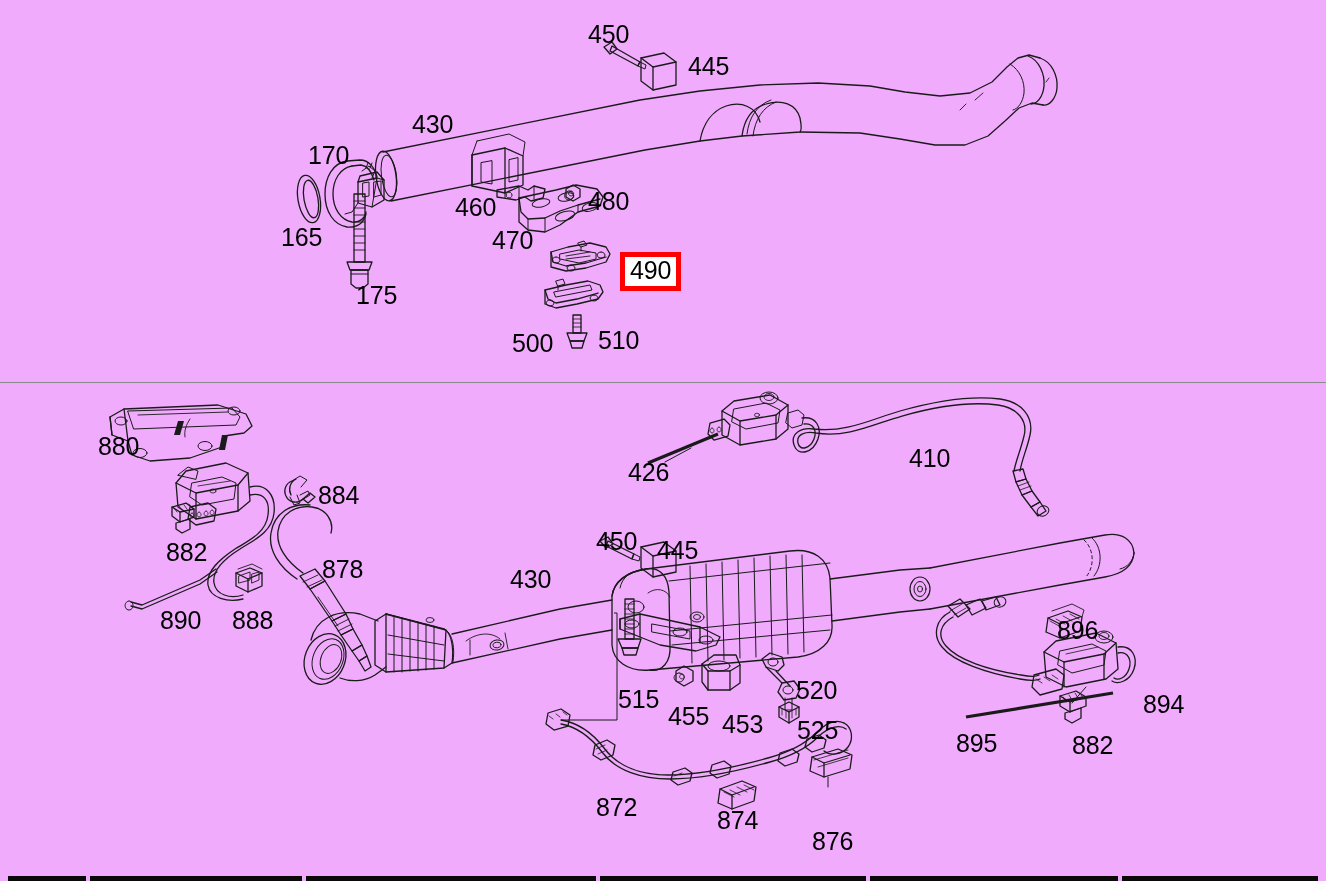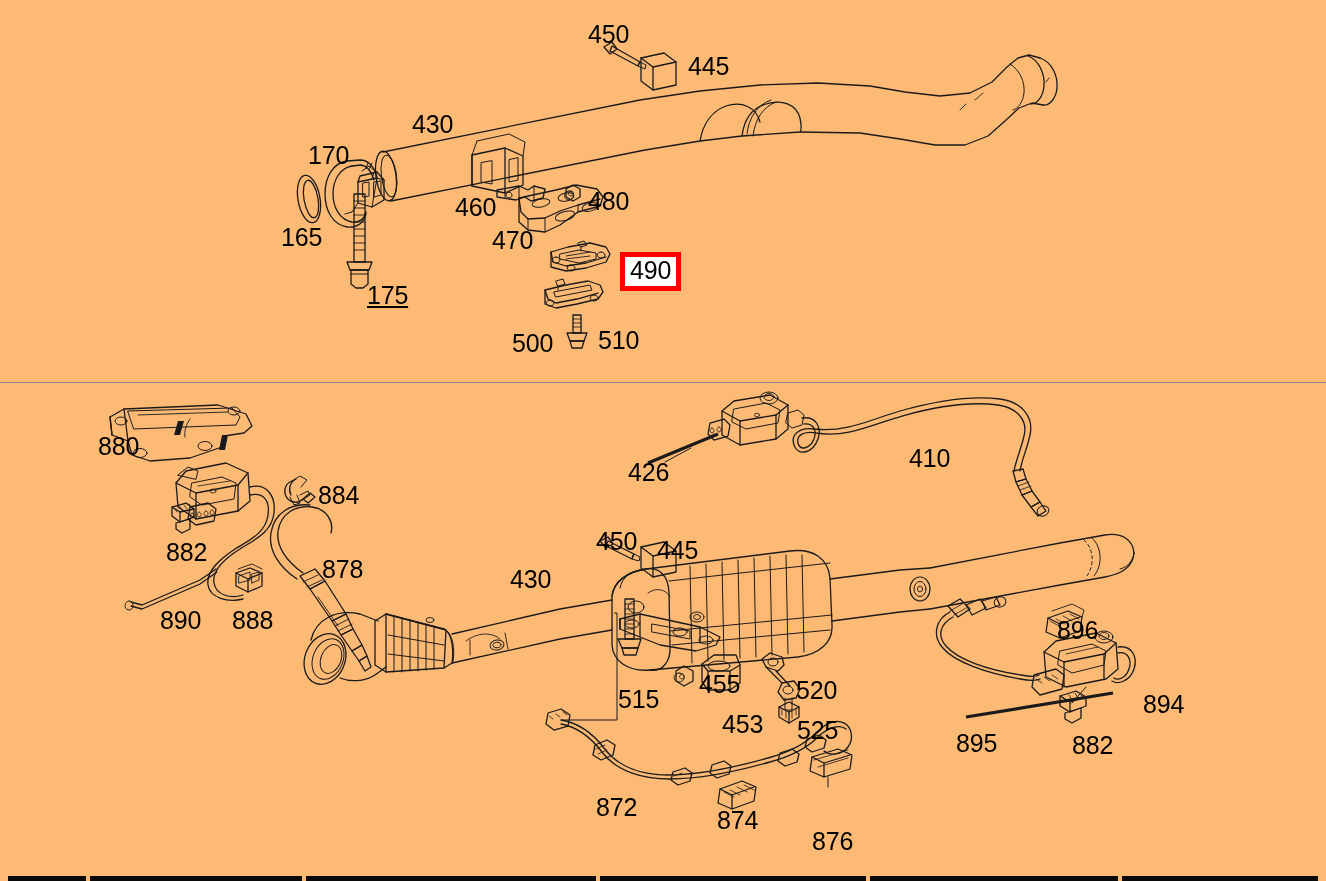--- a/index.html
+++ b/index.html
@@ -4,21 +4,21 @@
 <title>Exhaust System Parts Diagram</title>
 <style>
   html,body{margin:0;padding:0;background:#ffffff;}
   body{
     width:1326px;height:881px;
     font-family:"Liberation Sans", sans-serif;
     color:#000;
     overflow:hidden;
     position:relative;
   }
-  #page{position:relative;width:1326px;height:881px;background:#fdba74;}
+  #page{position:relative;width:1326px;height:881px;background:#f0abfc;}
 
   .panel{position:absolute;left:0;width:1326px;}
   #panel-top{top:0;height:382px;}
   #panel-bottom{top:383px;height:455px;}
 
   .svg-layer{position:absolute;left:0;top:0;width:100%;height:100%;}
 
   
   .label{
     position:absolute;
@@ -492,38 +492,38 @@
   <div id="callout-layer">
       <div class="label" style="left: 588px; top: 22px;">450</div>
       <div class="label" style="left: 688px; top: 54px;">445</div>
       <div class="label" style="left: 412px; top: 112px;">430</div>
       <div class="label" style="left: 308px; top: 143px;">170</div>
       <div class="label" style="left: 455px; top: 195px;">460</div>
       <div class="label" style="left: 588px; top: 189px;">480</div>
       <div class="label" style="left: 281px; top: 225px;">165</div>
       <div class="label" style="left: 492px; top: 228px;">470</div>
       <div class="label hl" style="left: 608px; top: 252px; margin-left: 12px;">490</div>
-      <div class="label" style="left: 367px; top: 283px; text-decoration: underline;">175</div>
+      <div class="label" style="left: 356px; top: 283px;">175</div>
       <div class="label" style="left: 512px; top: 303px; margin-top: 28px;">500</div>
       <div class="label" style="left: 598px; top: 328px; text-align: center;">510</div>
       <div class="label" style="left: 98px; top: 434px;">880</div>
       <div class="label" style="left: 628px; top: 433px; margin-top: 27px;">426</div>
       <div class="label" style="left: 909px; top: 446px;">410</div>
       <div class="label" style="left: 318px; top: 483px;">884</div>
       <div class="label" style="left: 166px; top: 540px;">882</div>
       <div class="label" style="left: 596px; top: 529px;">450</div>
       <div class="label" style="left: 657px; top: 538px;">445</div>
       <div class="label" style="left: 322px; top: 557px;">878</div>
       <div class="label" style="left: 510px; top: 567px;">430</div>
       <div class="label" style="left: 160px; top: 608px;">890</div>
       <div class="label" style="left: 232px; top: 608px;">888</div>
       <div class="label" style="left: 1057px; top: 618px;">896</div>
       <div class="label" style="left: 618px; top: 687px;">515</div>
       <div class="label" style="left: 796px; top: 678px;">520</div>
-      <div class="label" style="left: 668px; top: 672px; margin-left: 31px;">455</div>
+      <div class="label" style="left: 668px; top: 704px;">455</div>
       <div class="label" style="left: 722px; top: 712px;">453</div>
       <div class="label" style="left: 797px; top: 718px;">525</div>
       <div class="label" style="left: 1143px; top: 692px;">894</div>
       <div class="label" style="left: 956px; top: 731px;">895</div>
       <div class="label" style="left: 1072px; top: 733px;">882</div>
       <div class="label" style="left: 596px; top: 795px;">872</div>
       <div class="label" style="left: 717px; top: 808px;">874</div>
       <div class="label" style="left: 812px; top: 796px; margin-top: 33px;">876</div>
     </div>
 

